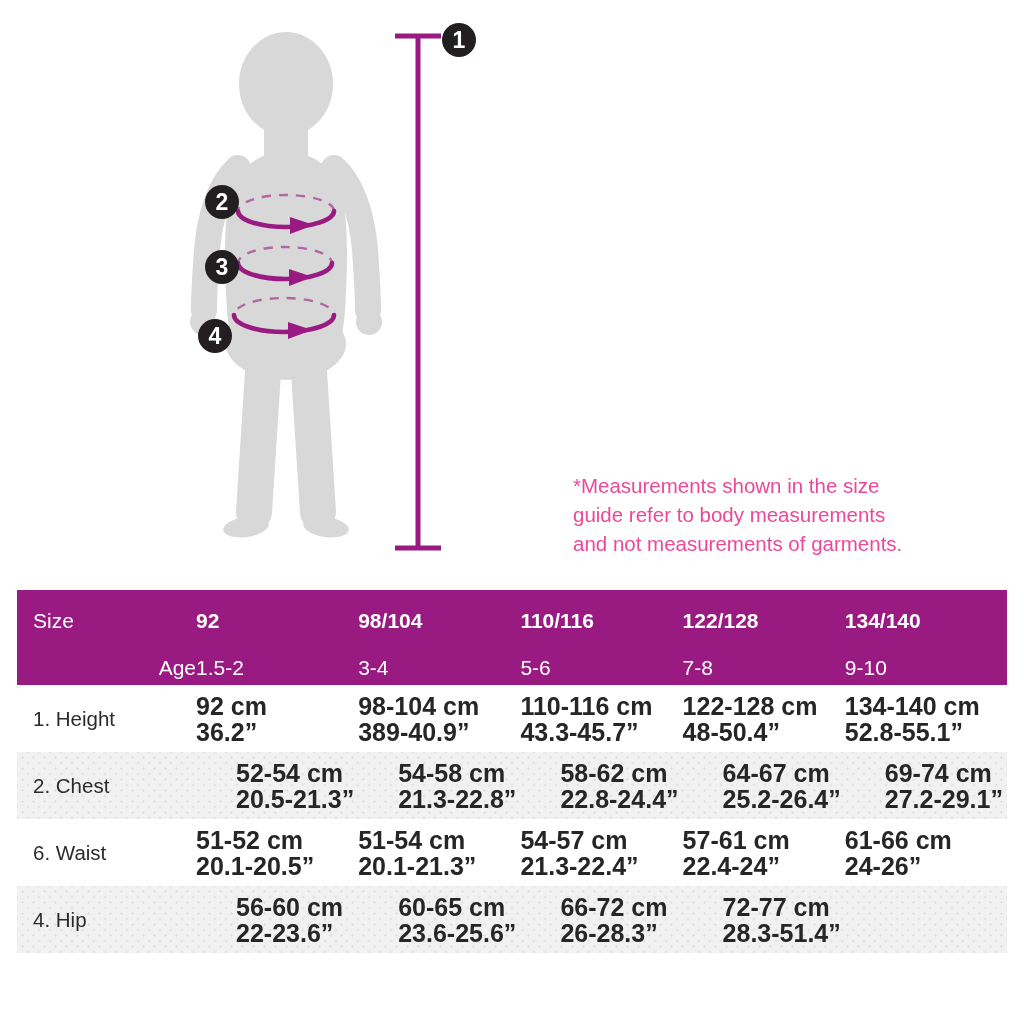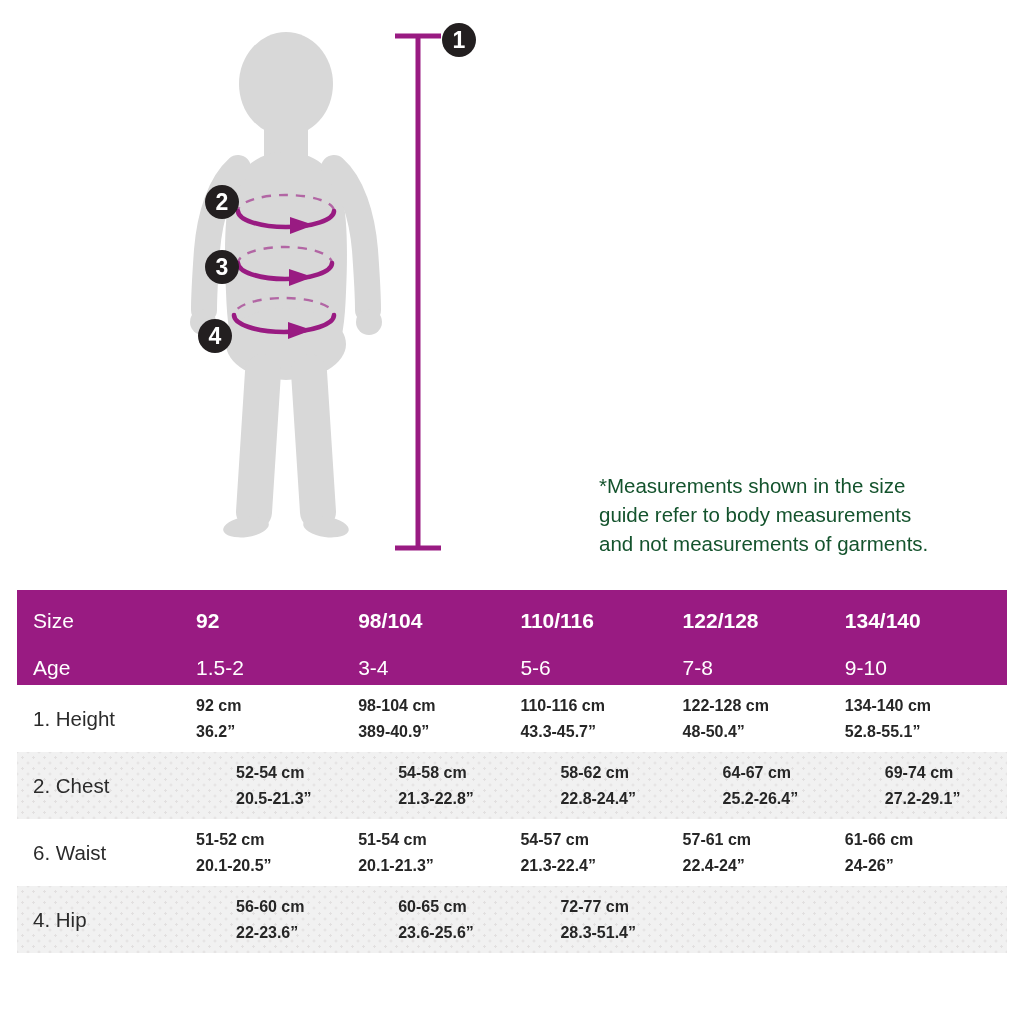--- a/index.html
+++ b/index.html
@@ -11,25 +11,25 @@
     position: relative;
     color: #272727;
   }
   .figure-svg {
     position: absolute;
     left: 0; top: 0;
     width: 1024px; height: 580px;
   }
   .note {
     position: absolute;
-    left: 599px; top: 471px;
+    left: 573px; top: 471px;
     width: 400px;
     font-size: 20.5px;
     line-height: 29px;
-    color: #14532d;
+    color: #ec4899;
   }
   .size-table {
     position: absolute;
     left: 17px; top: 590px;
     width: 990px;
   }
   .hrow, .trow {
     display: grid;
     grid-template-columns: 179px repeat(5, 1fr);
     align-items: center;
@@ -38,29 +38,29 @@
     background: #991b82;
     color: #ffffff;
     height: 95px;
     padding-top: 9px;
   }
   .thead .hrow { height: 44px; }
   .thead .hrow.age-row { height: 49px; }
   .hcell { font-size: 21px; font-weight: 700; }
   .hcell.hlabel { font-weight: 400; padding-left: 16px; }
   .acell { font-size: 21px; font-weight: 400; }
-  .acell.hlabel { padding-left: 16px; }
+  .acell.hlabel { padding-left: 16px; text-align: right; }
   .trow { height: 67px; }
   .trow .rlabel {
     font-size: 20.5px;
     font-weight: 400;
     padding-left: 16px;
     color: #2b2b2b;
   }
-  .dcell { font-size: 16px; font-weight: 700; line-height: 26px; color: #262626; }
+  .dcell { font-size: 25px; font-weight: 700; line-height: 26px; color: #262626; }
   .trow.alt {
     background-color: #f1f1f1;
     background-image:
       radial-gradient(#e2e0e0 1.1px, transparent 1.3px),
       radial-gradient(#e2e0e0 1.1px, transparent 1.3px);
     background-size: 11px 11px;
     background-position: 0 0, 5.5px 5.5px;
     gap: 40px;
   }
 </style>
@@ -230,17 +230,21 @@
     <div class="rlabel">4. Hip</div>
     <div class="dcell">
       <div>56-60 cm</div>
       <div>22-23.6”</div>
     </div>
     <div class="dcell">
       <div>60-65 cm</div>
       <div>23.6-25.6”</div>
     </div>
     <div class="dcell">
+      <div>66-72 cm</div>
+      <div>26-28.3”</div>
+    </div>
+    <div class="dcell">
       <div>72-77 cm</div>
       <div>28.3-51.4”</div>
     </div>
   </div>
 </div>
 
 </body></html>

